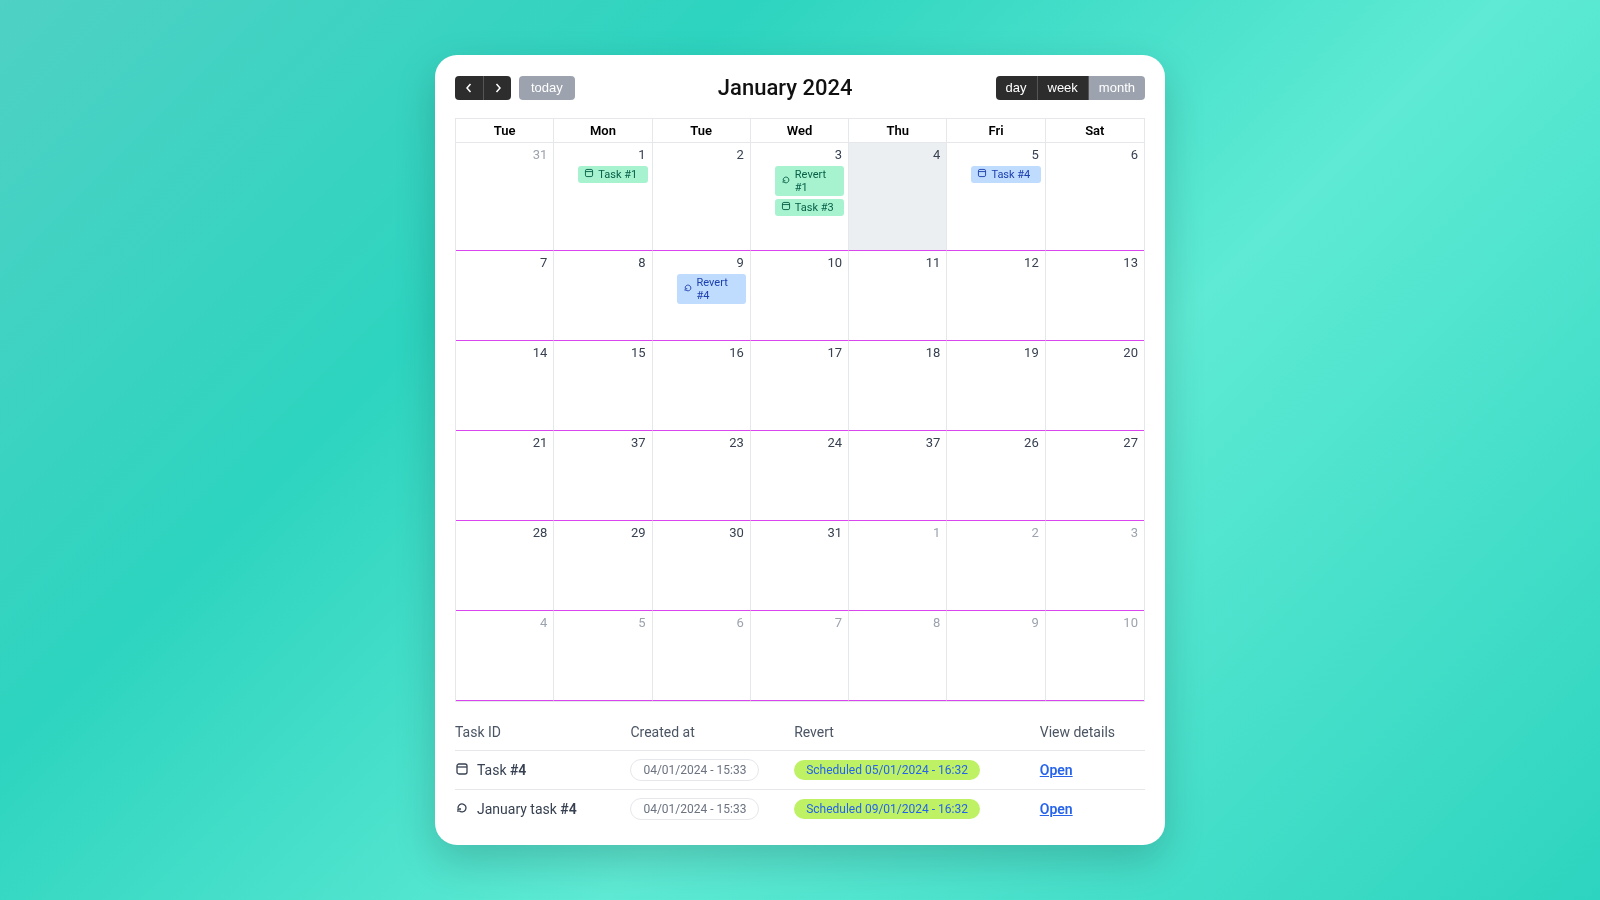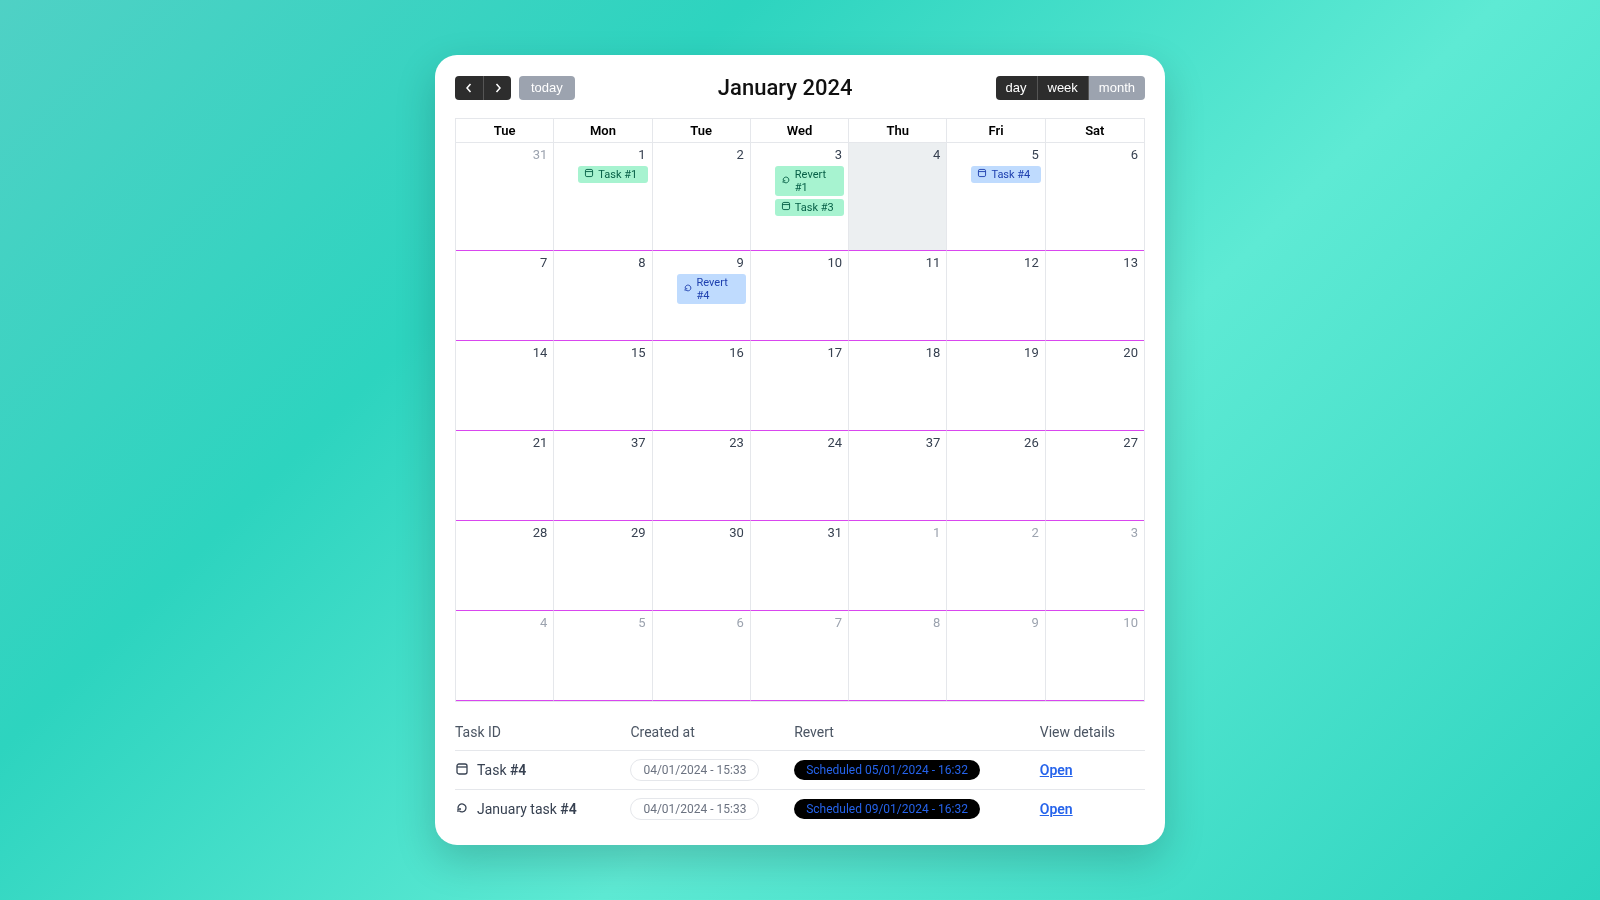--- a/index.html
+++ b/index.html
@@ -45,21 +45,21 @@
 .event svg { width: 10px; height: 10px; flex-shrink: 0; }
 .tasks { margin-top: 22px; flex: 1; overflow: hidden; }
 .thdr, .trow { display: grid; grid-template-columns: 1.5fr 1.4fr 2.1fr 0.9fr; align-items: center; }
 .thdr { font-size: 14px; color: #4b5563; padding-bottom: 10px; }
 .trow { border-top: 1px solid #e5e7eb; padding: 8px 0; font-size: 14px; }
 .tid { display: flex; align-items: center; gap: 8px; color: #374151; }
 .tid svg { width: 14px; height: 14px; }
 .tid .b { font-weight: 600; }
 .created { display: inline-block; font-size: 12px; color: #6b7280; border: 1px solid #e5e7eb; border-radius: 999px; padding: 3px 12px; }
 .status { display: inline-block; font-size: 12px; border-radius: 999px; padding: 3px 12px; }
-.status.blue { background: #000000; color: #2563eb; }
+.status.blue { background: #bef264; color: #2563eb; }
 .open { color: #2563eb; font-weight: 600; text-decoration: underline; font-size: 14px; cursor: pointer; }
 </style>
 </head>
 <body>
 
 <div class="panel">
 
   <div class="toolbar">
     <div class="tb-left">
       <div class="navbtns">

